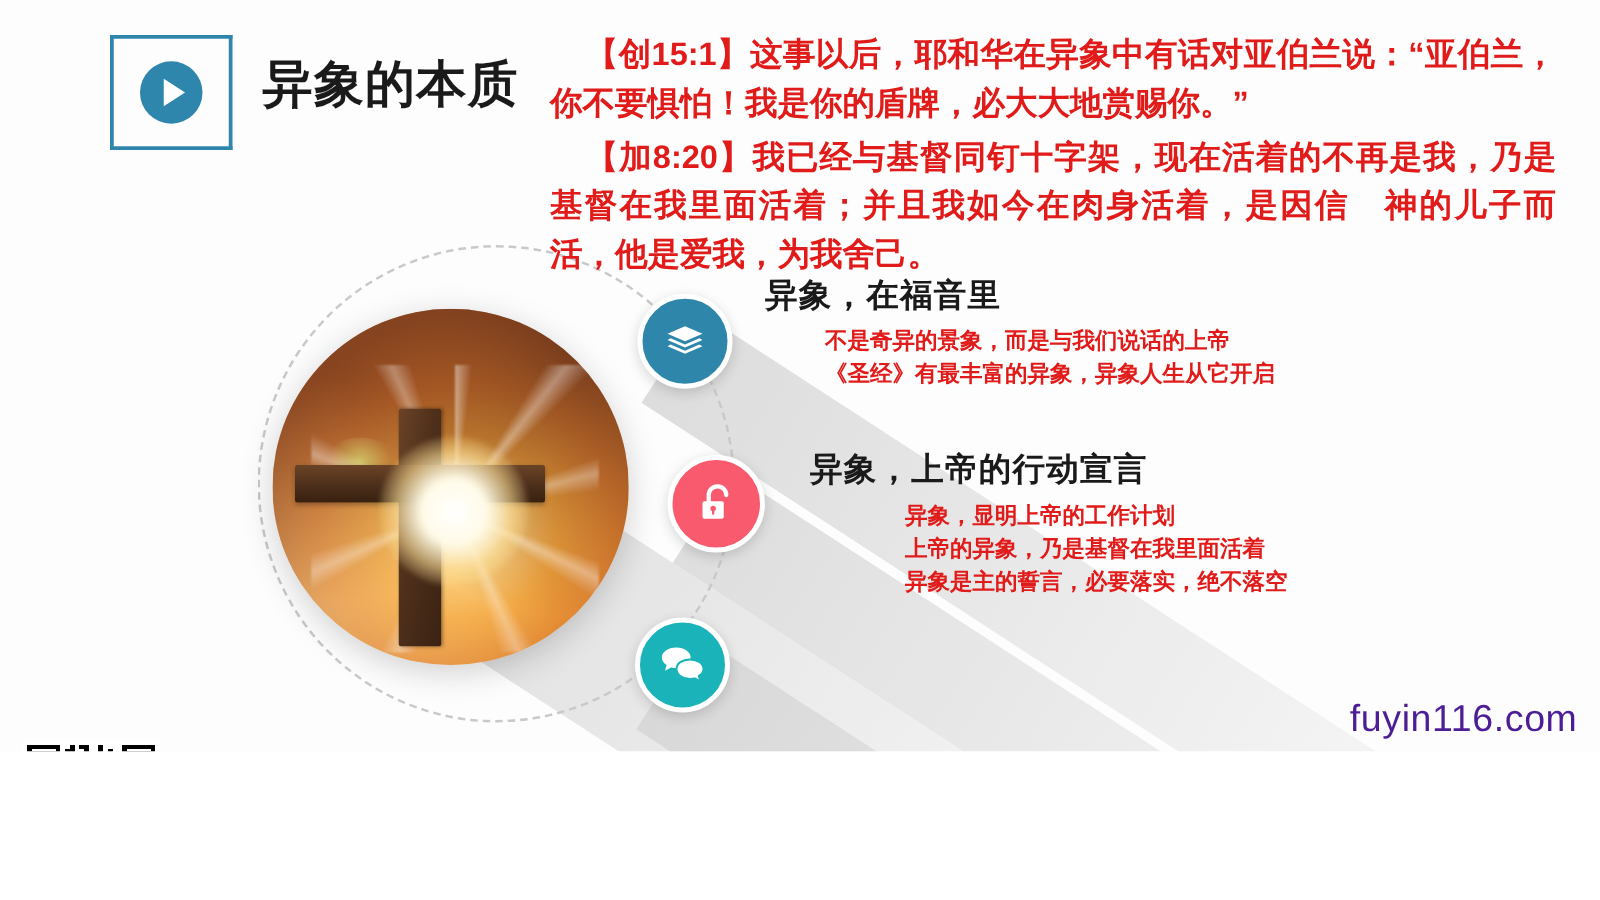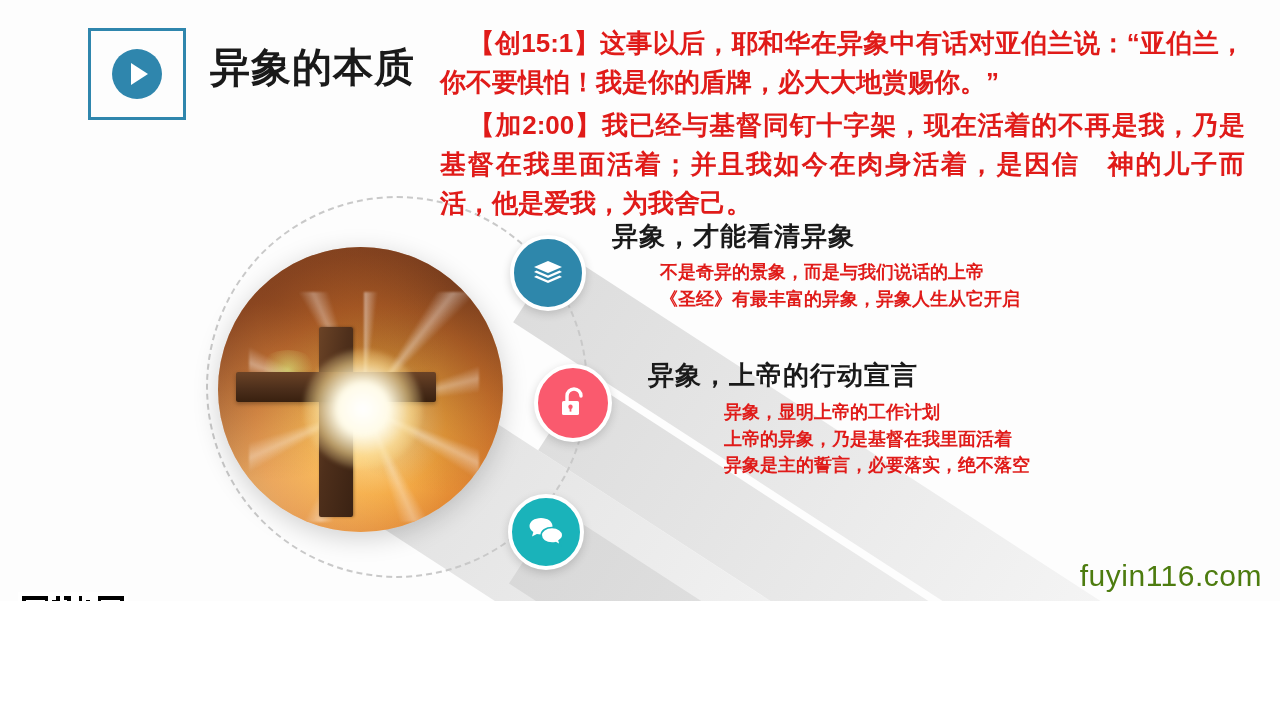--- a/index.html
+++ b/index.html
@@ -229,21 +229,21 @@
   .qr-center::after{
     content:"";
     position:absolute; left:13px; top:4px;
     width:3px;height:21px;background:#f3e0c0;
     box-shadow:-5px 6px 0 -1px #f3e0c0, 5px 6px 0 -1px #f3e0c0;
   }
 
   
   .watermark{
     position:absolute; right:18px; bottom:8px;
-    font-size:30px; color:#4d7c0f;
+    font-size:30px; color:#4c1d95;
     z-index:8;
     letter-spacing:.5px;
   }
 </style>
 </head>
 <body>
 
 <div id="slide">
 
   <div class="shadow-band band-img"></div>
@@ -258,21 +258,21 @@
     <div class="logo-edge-b"></div>
     <div class="logo-edge-l"></div>
     <div class="logo-edge-r"></div>
     <div class="play-btn"></div>
   </div>
 
   <div class="slide-title">异象的本质</div>
 
   <div class="scripture">
     <p>【创15:1】这事以后，耶和华在异象中有话对亚伯兰说：“亚伯兰，你不要惧怕！我是你的盾牌，必大大地赏赐你。”</p>
-    <p>【加2:00】我已经与基督同钉十字架，现在活着的不再是我，乃是基督在我里面活着；并且我如今在肉身活着，是因信　神的儿子而活，他是爱我，为我舍己。</p>
+    <p>【加8:20】我已经与基督同钉十字架，现在活着的不再是我，乃是基督在我里面活着；并且我如今在肉身活着，是因信　神的儿子而活，他是爱我，为我舍己。</p>
   </div>
 
   <div class="photo-circle">
     <div class="sky"></div>
     <div class="sunburst"></div>
     <div class="lens-flare"></div>
     <div class="cross-v"></div>
     <div class="cross-h"></div>
     <div class="glow"></div>
   </div>
@@ -295,21 +295,21 @@
   </div>
 
   <div class="icon-circle ic3" style="background:#1ab3ba">
     <svg width="38" height="34" viewBox="0 0 38 34">
       <path d="M14 3 C7.4 3 2.5 6.6 2.5 11 C2.5 13.4 4 15.5 6.3 16.9 L5 21.6 L9.9 19 C11.2 19.3 12.6 19.4 14 19.4 C20.6 19.4 25.5 15.8 25.5 11 C25.5 6.6 20.6 3 14 3 Z" fill="#fff"></path>
       <path d="M25 12.5 C31.2 12.5 35.8 15.9 35.8 20.1 C35.8 22.4 34.3 24.4 32.1 25.7 L33.4 30.2 L28.7 27.7 C27.5 28 26.2 28.1 25 28.1 C18.8 28.1 14.2 24.6 14.2 20.1 C14.2 15.9 18.8 12.5 25 12.5 Z" fill="#fff" stroke="#1ab3ba" stroke-width="1.6"></path>
     </svg>
   </div>
 
   <div class="section sec1">
-    <div class="sec-head">异象，才能看清异象</div>
+    <div class="sec-head">异象，在福音里</div>
     <div class="sec-body">
       <div class="sec-line">不是奇异的景象，而是与我们说话的上帝</div>
       <div class="sec-line">《圣经》有最丰富的异象，异象人生从它开启</div>
     </div>
   </div>
 
   <div class="section sec2">
     <div class="sec-head">异象，上帝的行动宣言</div>
     <div class="sec-body">
       <div class="sec-line">异象，显明上帝的工作计划</div>

